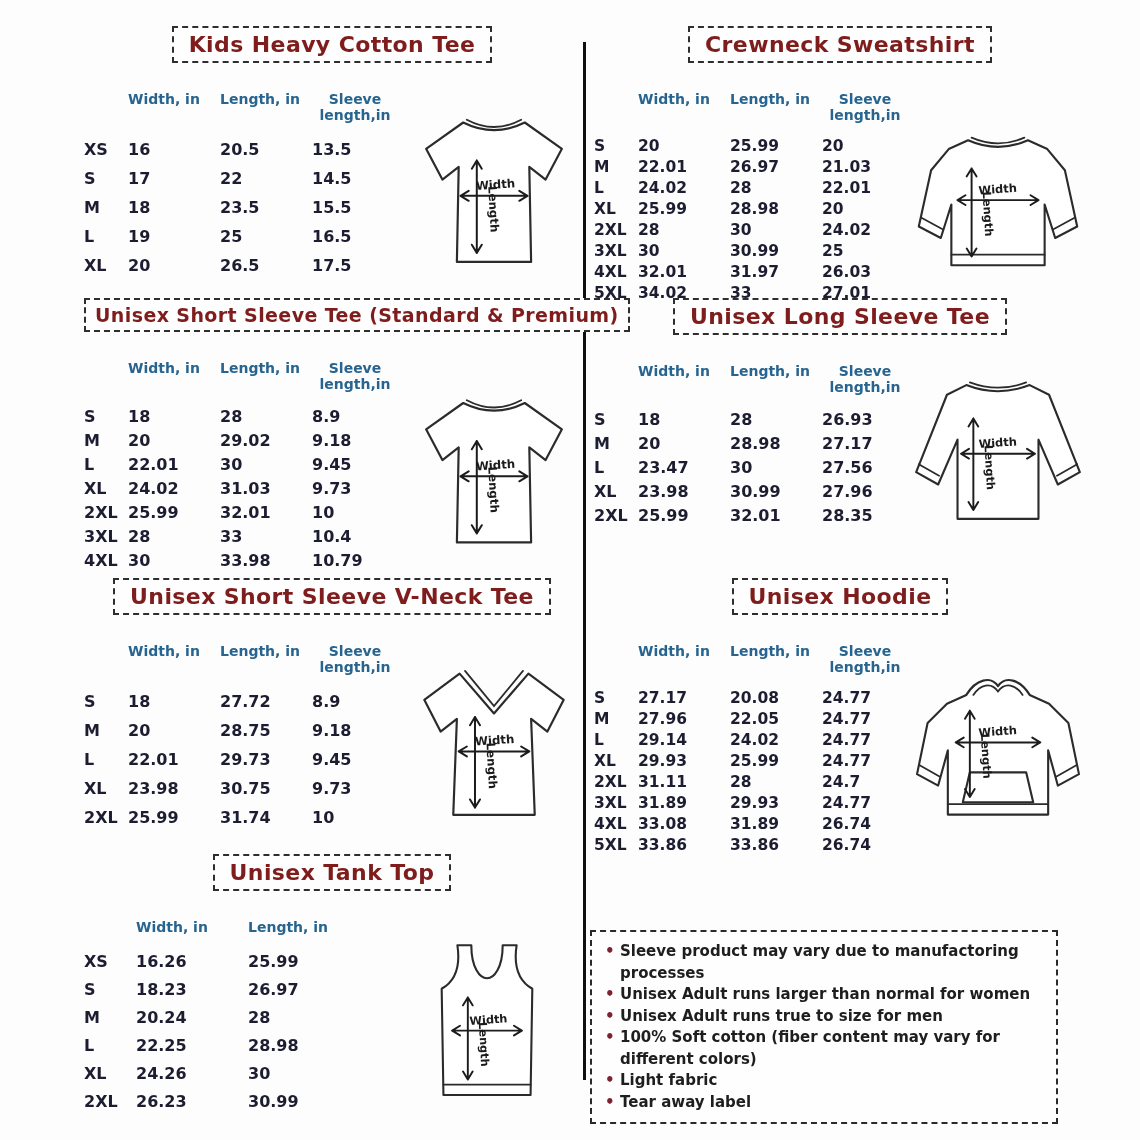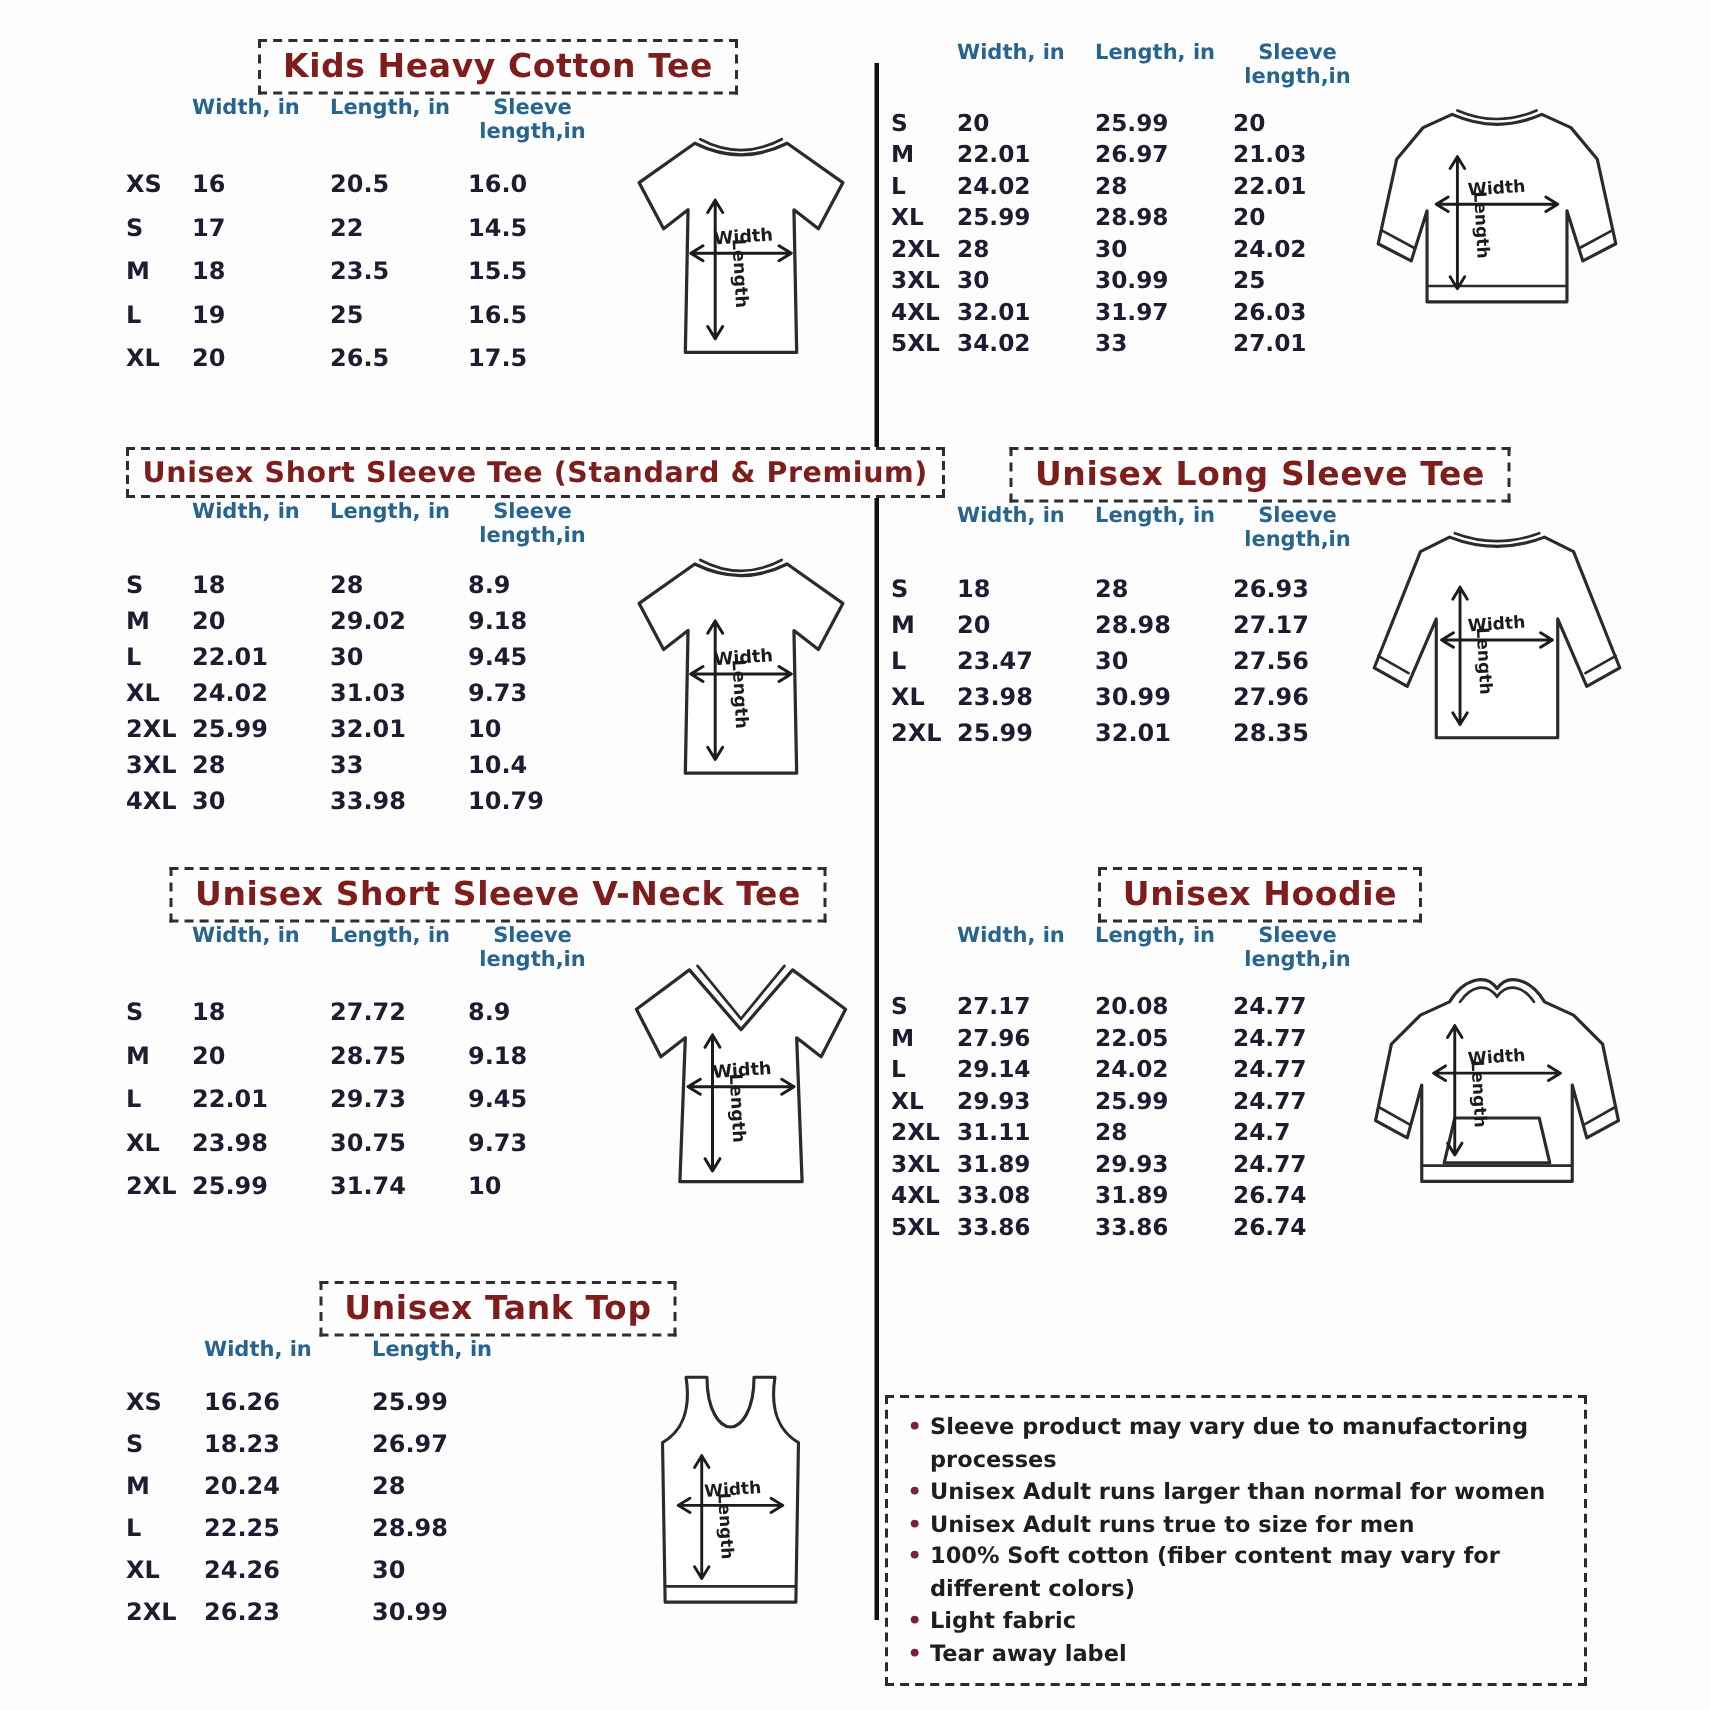--- a/index.html
+++ b/index.html
@@ -4,21 +4,21 @@
 <style>
   html,body{margin:0;padding:0;}
   body{background:#ffffff;font-family:"DejaVu Sans","Liberation Sans",sans-serif;}
   #canvas{position:relative;width:1140px;height:1140px;background:#fdfdfd;overflow:hidden;}
   .divider{position:absolute;left:583px;top:42px;width:3px;height:1038px;background:#101010;}
   .sec{position:absolute;}
   .title-row{text-align:center;}
   .title-box{display:inline-block;border:2px dashed #2e2e2e;background:#fefefe;
     color:#7f1d1d;font-weight:bold;font-size:22px;letter-spacing:.4px;padding:4px 15px;white-space:nowrap;}
   .small-title .title-box{font-size:19px;padding:4px 9px;}
-  .body{display:flex;justify-content:space-between;margin-top:1px;}
+  .body{display:flex;justify-content:space-between;margin-top:28px;}
   .table{flex:0 0 auto;}
   .hrow{display:grid;grid-template-columns:44px 92px 92px 86px;margin-bottom:12px;}
   .two .hrow{grid-template-columns:52px 112px 112px;}
   .hcell{font-size:14px;font-weight:bold;color:#27648f;line-height:16px;}
   .three .hcell:nth-child(4){text-align:center;}
   .trow{display:grid;grid-template-columns:44px 92px 92px 86px;height:29px;align-items:center;}
   .two .trow{grid-template-columns:52px 112px 112px;height:28px;}
   .mid .trow{height:24px;}
   .compact .trow{height:21px;}
   .cell{font-size:16px;font-weight:bold;color:#1d1d31;}
@@ -50,21 +50,21 @@
             <div class="hcell"></div>
             <div class="hcell">Width, in</div>
             <div class="hcell">Length, in</div>
             <div class="hcell">Sleeve length,in</div>
           </div>
         <div class="rows">
             <div class="trow">
               <div class="cell">XS</div>
               <div class="cell">16</div>
               <div class="cell">20.5</div>
-              <div class="cell">16.0</div>
+              <div class="cell">13.5</div>
             </div>
             <div class="trow">
               <div class="cell">S</div>
               <div class="cell">17</div>
               <div class="cell">22</div>
               <div class="cell">14.5</div>
             </div>
             <div class="trow">
               <div class="cell">M</div>
               <div class="cell">18</div>
@@ -269,20 +269,23 @@
         <path class="ln" d="M20,168 L120,168"></path>
         <path class="ar" d="M30,106 L110,106 M30,106 l9,-5.5 M30,106 l9,5.5 M110,106 l-9,-5.5 M110,106 l-9,5.5"></path>
         <path class="ar" d="M48,68 L48,162 M48,68 l-5.5,9 M48,68 l5.5,9 M48,162 l-5.5,-9 M48,162 l5.5,-9"></path>
         <text class="albl" x="72" y="98" text-anchor="middle" transform="rotate(-4 72 98)">Width</text>
         <text class="albl" x="62" y="122" text-anchor="middle" transform="rotate(87 62 122)">Length</text>
       </svg>
     </div>
   </section>
 
   <section class="sec three compact" style="left:594px;top:26px;width:492px">
+    <div class="title-row">
+      <div class="title-box">Crewneck Sweatshirt</div>
+    </div>
     <div class="body">
       <div class="table">
         <div class="hrow">
             <div class="hcell"></div>
             <div class="hcell">Width, in</div>
             <div class="hcell">Length, in</div>
             <div class="hcell">Sleeve length,in</div>
           </div>
         <div class="rows">
             <div class="trow">

